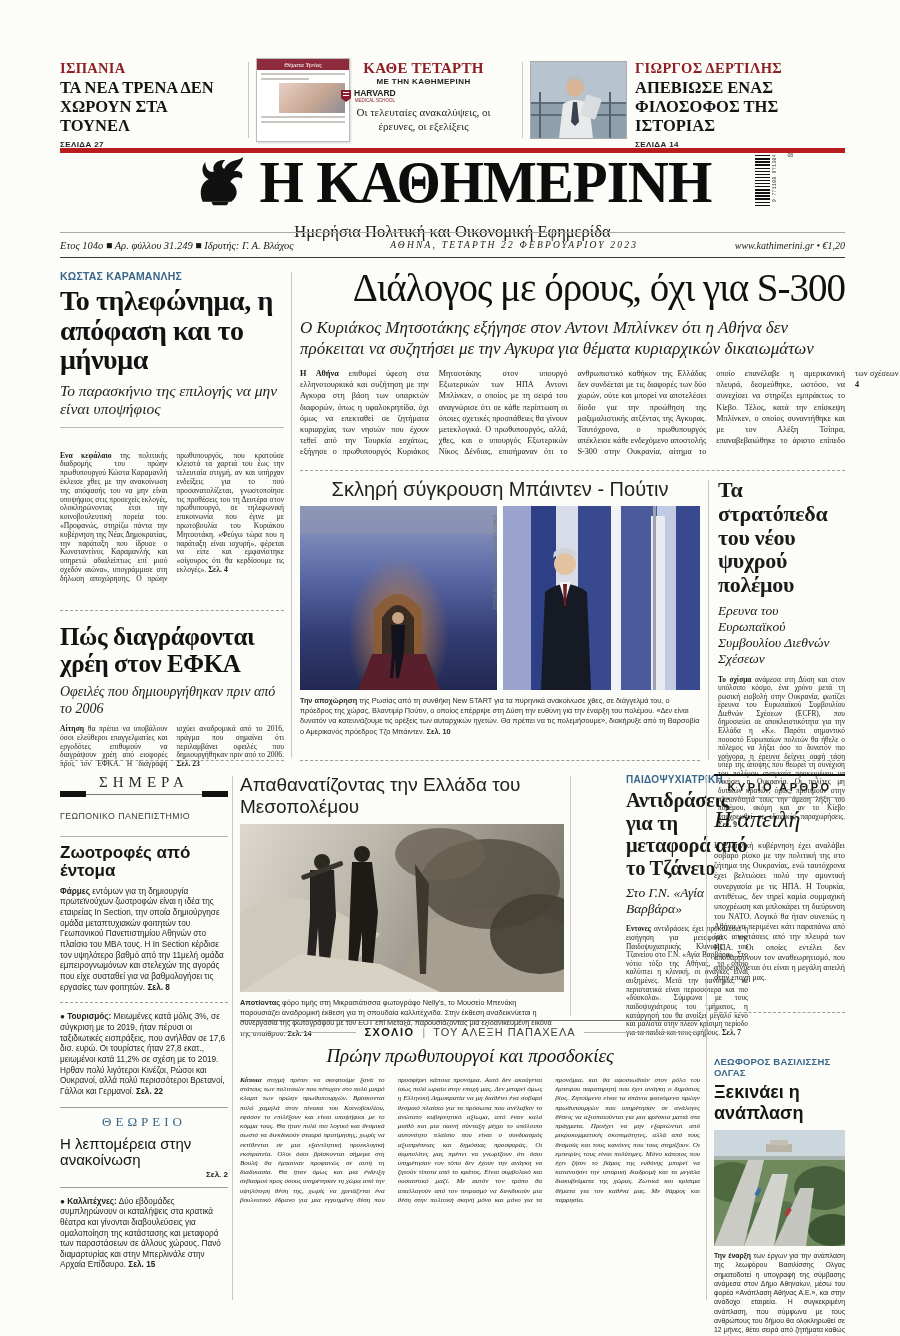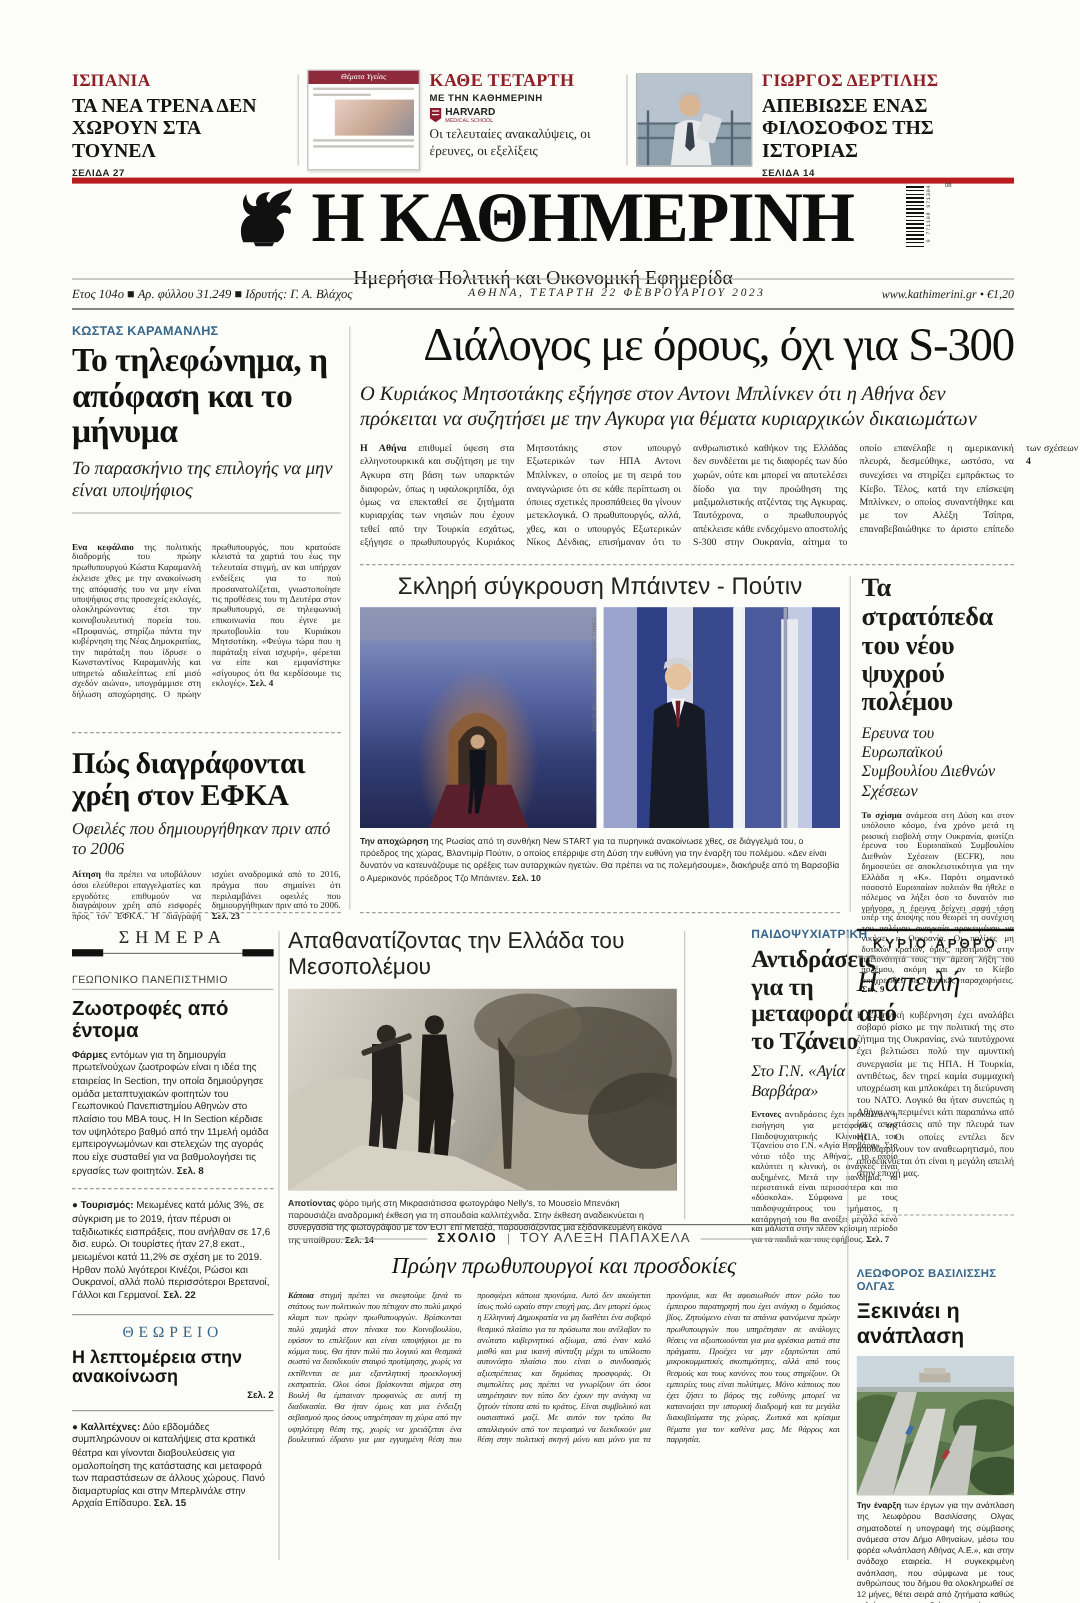--- a/index.html
+++ b/index.html
@@ -71,27 +71,27 @@
          font-family:"Liberation Sans",sans-serif;letter-spacing:.4px;white-space:nowrap;}
 
   .cw-title{font-weight:700;font-size:22px;line-height:1.08;letter-spacing:-.3px;}
   .cw-deck{font-style:italic;font-size:13.5px;line-height:1.2;margin-top:6px;}
   .cw-body{font-size:7.4px;line-height:1.16;margin-top:8px;}
 
   
   .simera-word{text-align:center;font-size:15px;letter-spacing:5px;color:#2a2a2a;}
   .simera-rule{position:relative;border-top:1px solid #777;margin-top:3px;height:6px;}
   .simera-rule i{position:absolute;top:-4px;width:26px;height:6px;background:#111;}
-  .sb-kicker{font-size:8.8px;letter-spacing:.4px;color:#3c3c3c;border-bottom:1px solid #b5b4ae;padding-bottom:3px;margin-top:10px;}
+  .sb-kicker{font-size:8.8px;letter-spacing:.4px;color:#3c3c3c;border-bottom:1px solid #b5b4ae;padding-bottom:15px;margin-top:10px;}
   .sb-title{font-weight:700;font-size:17px;line-height:1.08;margin-top:7px;color:#161616;}
   .sb-body{font-size:8.2px;line-height:1.3;margin-top:6px;color:#222;}
   .sb-dash{border-top:1px dashed #9d9c97;margin:9px 0;}
   .theoreio-box{border-top:1px solid #9c9b95;border-bottom:1px solid #9c9b95;padding:6px 0 8px 0;margin-top:9px;}
   .theoreio-head{text-align:center;font-size:13px;letter-spacing:4px;color:#39678a;}
-  .theoreio-title{font-weight:700;font-size:15px;line-height:1.1;margin-top:6px;color:#141414;}
+  .theoreio-title{font-weight:400;font-size:15px;line-height:1.1;margin-top:6px;color:#141414;}
   .theoreio-page{text-align:right;font-size:8px;font-weight:700;margin-top:1px;}
 
   .benaki-title{font-size:19px;color:#222;text-align:left;font-weight:400;}
   .tz-kicker{font-weight:700;font-size:10px;letter-spacing:.3px;}
   .tz-title{font-weight:700;font-size:20.5px;line-height:1.1;letter-spacing:-.3px;margin-top:4px;}
   .tz-deck{font-style:italic;font-size:13.5px;margin-top:6px;}
   .tz-body{font-size:7.4px;line-height:1.17;margin-top:8px;}
 
   .kyrio{border-top:2px solid #111;}
   .kyrio-head{text-align:center;font-weight:700;font-size:11px;letter-spacing:2.5px;padding:5px 0 4px 0;border-bottom:1px solid #a9a8a2;}
@@ -134,21 +134,21 @@
     <div class="t-vrule" style="left:188px;"></div>
 
     <div class="thumb" style="left:196px;top:0;">
       <div class="mast">Θέματα Υγείας</div>
       <div class="bar"></div>
       <div class="bar" style="margin-right:40px;"></div>
       <div class="img"></div>
       <div class="bar"></div>
       <div class="bar"></div>
     </div>
-    <div class="abs sans" style="left:298px;top:2px;width:165px;">
+    <div class="abs sans" style="left:281px;top:2px;width:165px;text-align:center;">
       <div class="teaser-kicker red" style="font-family:'Liberation Serif',serif;font-size:15px;">ΚΑΘΕ ΤΕΤΑΡΤΗ</div>
       <div style="font-size:8px;font-weight:700;letter-spacing:.4px;color:#222;">ΜΕ ΤΗΝ ΚΑΘΗΜΕΡΙΝΗ</div>
       <div class="harvard">
         <span class="h-shield">
             <i></i>
             <em></em>
           </span>
         <span>
           <span style="font-size:8.5px;font-weight:700;color:#222;display:block;line-height:1;">HARVARD</span>
           <span style="font-size:4.5px;color:#8c1c2c;display:block;line-height:1.2;">MEDICAL SCHOOL</span>

